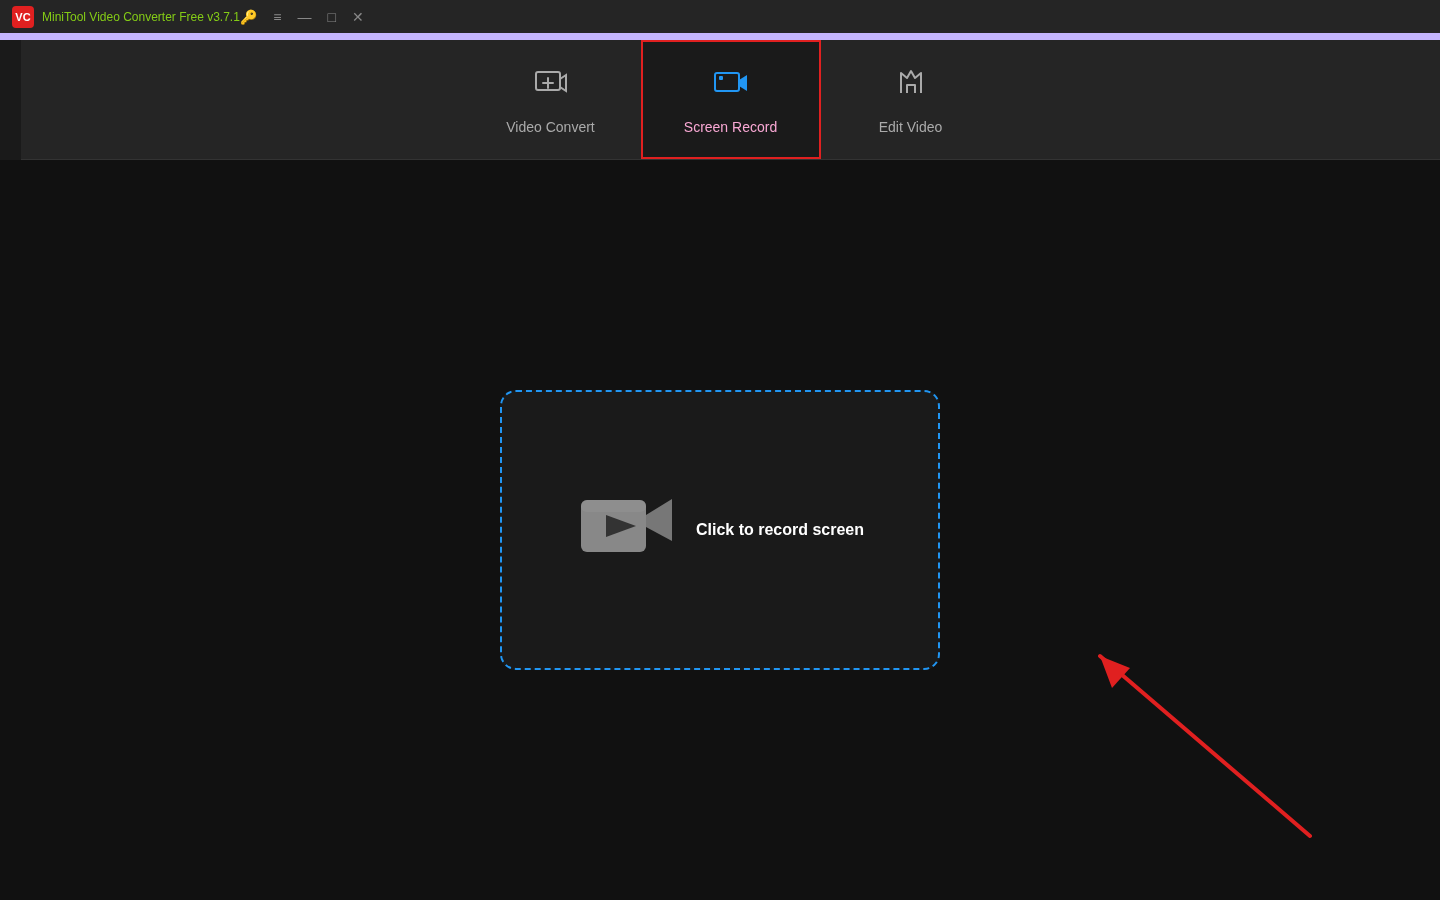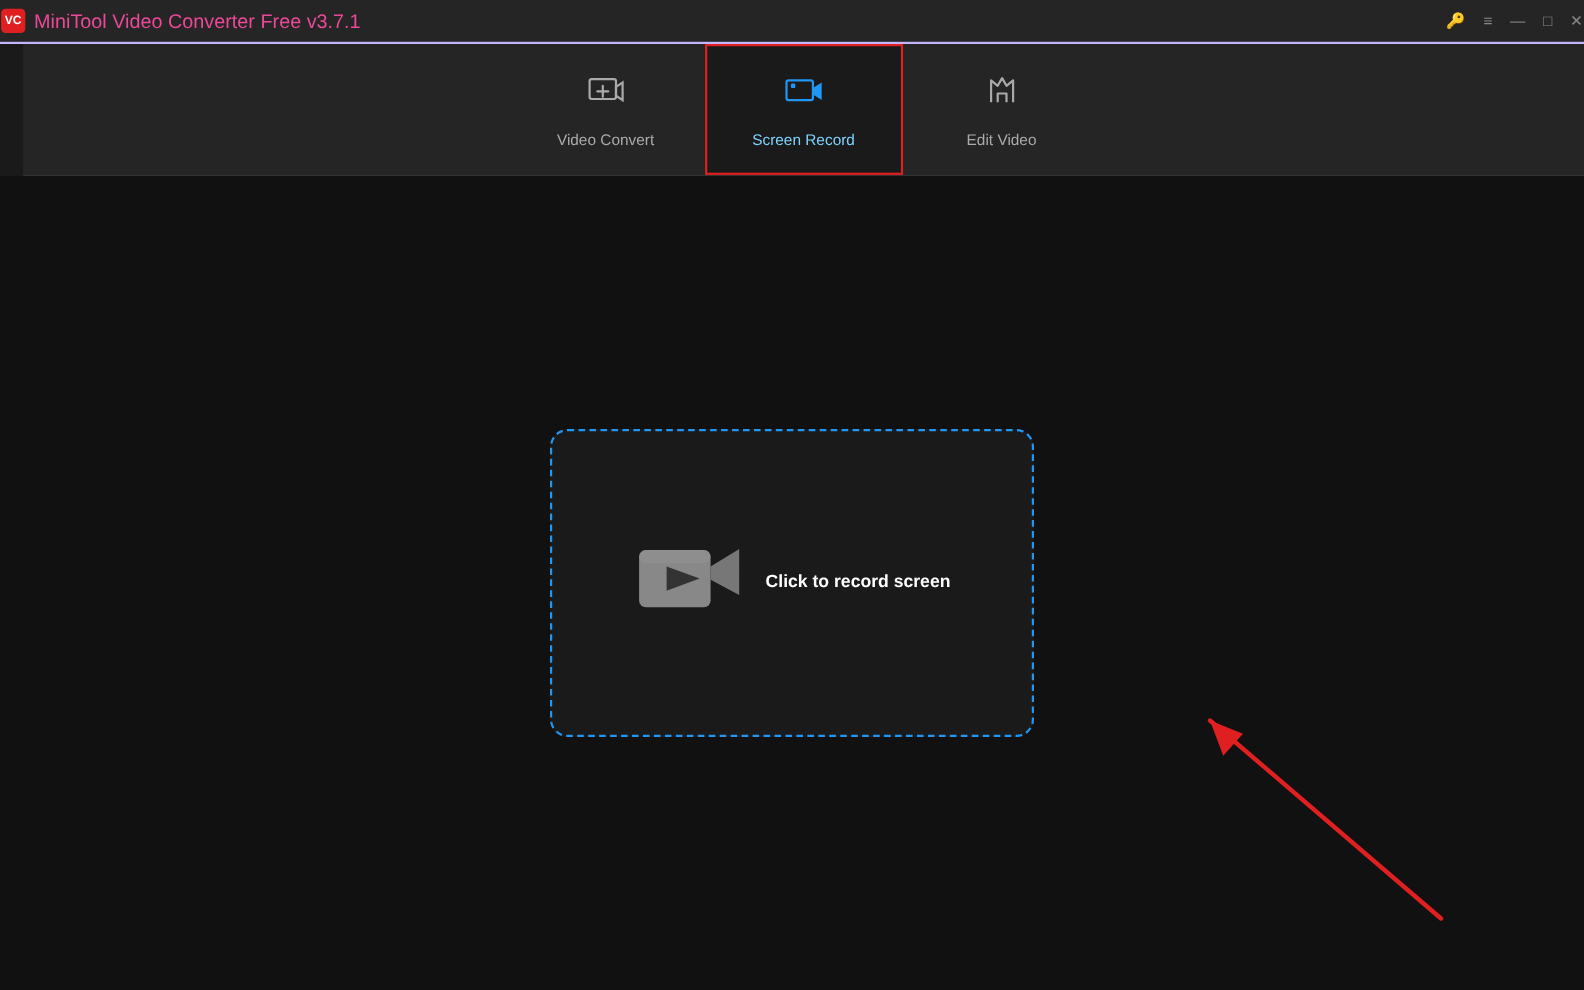--- a/index.html
+++ b/index.html
@@ -11,25 +11,24 @@
       font-family: -apple-system, BlinkMacSystemFont, 'Segoe UI', sans-serif;
       color: #ffffff;
       overflow: hidden;
       user-select: none;
     }
 
     
     .titlebar {
       display: flex;
       align-items: center;
-      justify-content: space-between;
       background: #252525;
       height: 40px;
-      padding: 0 1px;
-      border-bottom: 2px solid #c4b5fd;
+      padding: 0 12px;
+      border-bottom: 7px solid #c4b5fd;
     }
 
     .titlebar-left {
       display: flex;
       align-items: center;
       gap: 8px;
     }
 
     .app-logo {
       width: 22px;
@@ -38,22 +37,22 @@
       border-radius: 4px;
       display: flex;
       align-items: center;
       justify-content: center;
       font-size: 11px;
       font-weight: bold;
       color: white;
     }
 
     .app-title {
-      font-size: 18px;
-      color: #ec4899;
+      font-size: 12px;
+      color: #84cc16;
     }
 
     .titlebar-controls {
       display: flex;
       align-items: center;
       gap: 16px;
     }
 
     
     .nav-tabs {
@@ -92,21 +91,21 @@
     .nav-tab.active .tab-icon {
       color: #2196f3;
     }
 
     .nav-tab .tab-label {
       font-size: 14px;
       color: #aaa;
     }
 
     .nav-tab.active .tab-label {
-      color: #7dd3fc;
+      color: #f9a8d4;
     }
 
     
     .main-content {
       display: flex;
       align-items: center;
       justify-content: center;
       height: calc(900px - 40px - 120px);
       background: #111111;
       position: relative;

